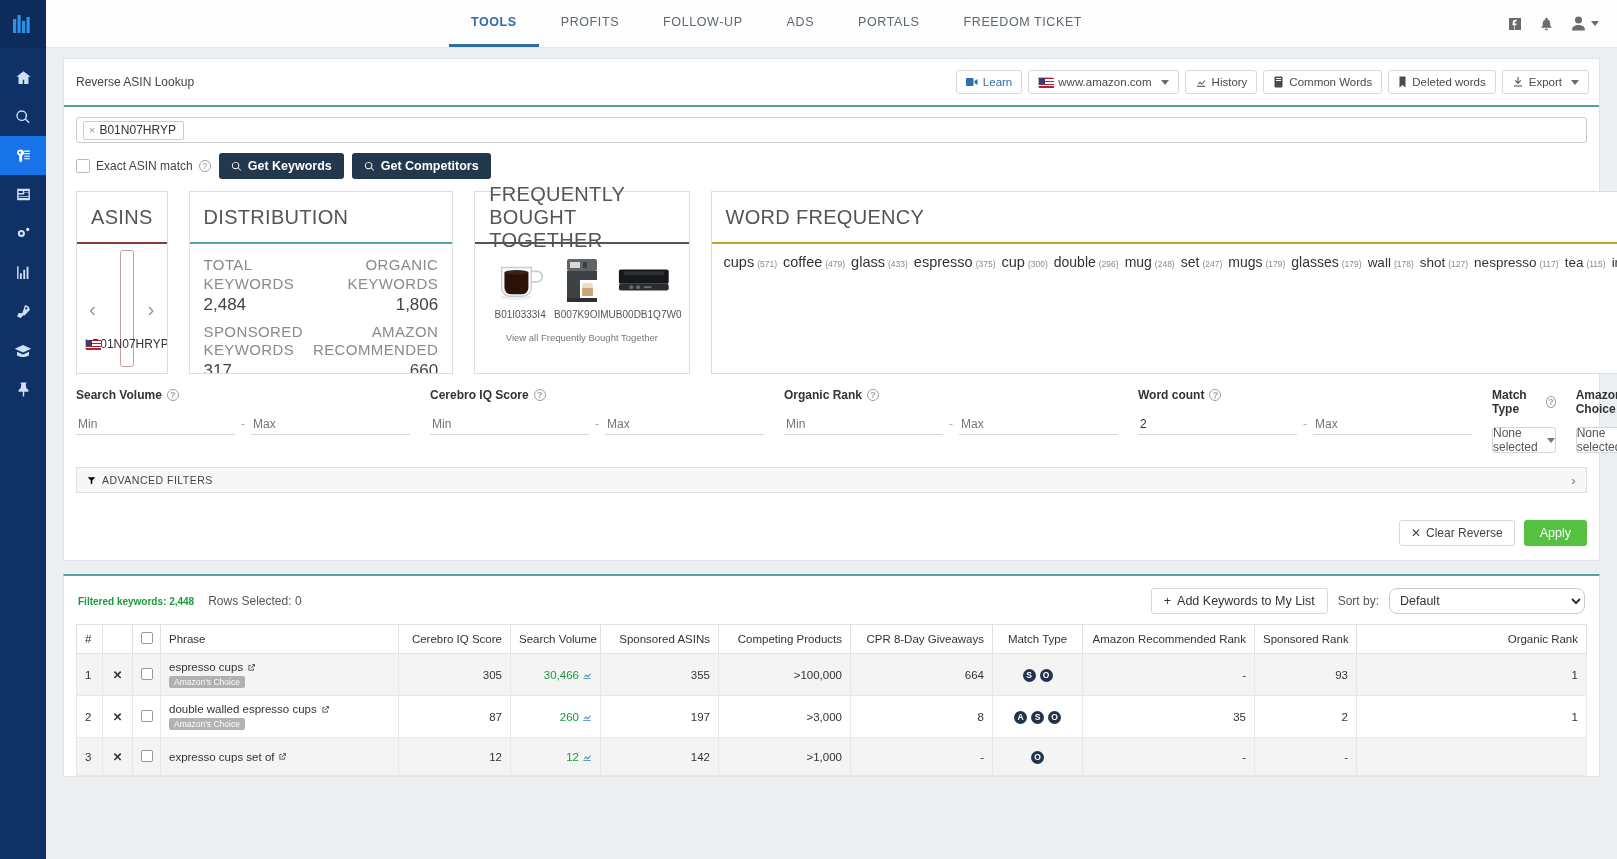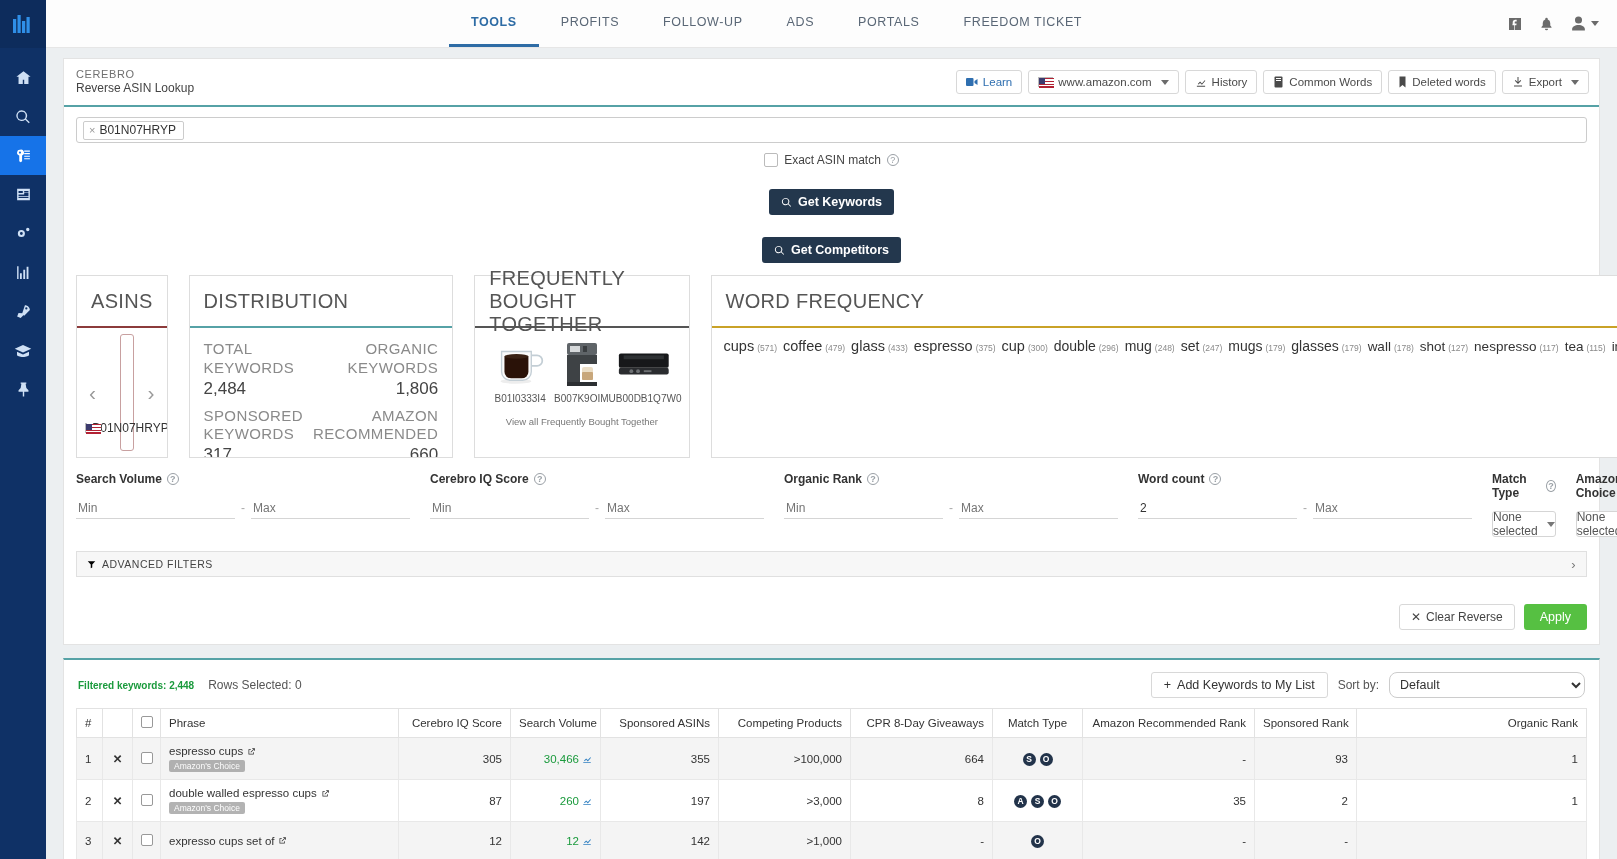--- a/index.html
+++ b/index.html
@@ -76,21 +76,21 @@
   .asinbox {
     width:100%; height:26px; border:1px solid #ccc; border-radius:3px; background:#fff;
     display:flex; align-items:center; padding:0 6px;
   }
   .token {
     border:1px solid #ccc; border-radius:2px; background:#fff;
     font-size:12px; color:#333; padding:1px 7px 2px 5px; display:flex; align-items:center; gap:4px;
   }
   .token .x { color:#999; font-size:11px; cursor:pointer; }
 
-  #actionrow { padding:10px 12px 12px 12px; display:flex; align-items:center; gap:22px;flex-direction:column; }
+  #actionrow { padding:10px 12px 12px 12px; display:flex; align-items:center; gap:8px; }
   .chk { width:14px; height:14px; border:1px solid #bbb; background:#fff; border-radius:2px; cursor:pointer;}
   .chklabel { font-size:12px; color:#444; display:flex; align-items:center; gap:6px; }
   .qmark { width:12px;height:12px;border-radius:50%;border:1px solid #9aa0a6;color:#9aa0a6;
            font-size:9px;line-height:10px;text-align:center;display:inline-block; }
   .darkbtn {
     background:#23374d; color:#fff; border:none; border-radius:3px; height:26px;
     padding:0 12px; font-size:12.5px; font-weight:600; display:flex; align-items:center; gap:6px; cursor:pointer;
   }
   .darkbtn svg { fill:#fff; display:block;}
 
@@ -296,21 +296,20 @@
       </span>
   </div>
 </div>
 
 <div id="page">
 
   <div class="card">
 
     <div id="headstrip">
       <div class="titles">
-        <div class="t1">CEREBRO</div>
         <div class="t2">Reverse ASIN Lookup</div>
       </div>
       <div class="hbtns">
         <div class="hbtn learn">
           <span>
               <svg width="12" height="10" viewBox="0 0 24 20">
                 <rect x="0" y="2" width="15" height="16" rx="2"></rect>
                 <path d="M17 8l6-4v12l-6-4z"></path>
               </svg>
             </span>

